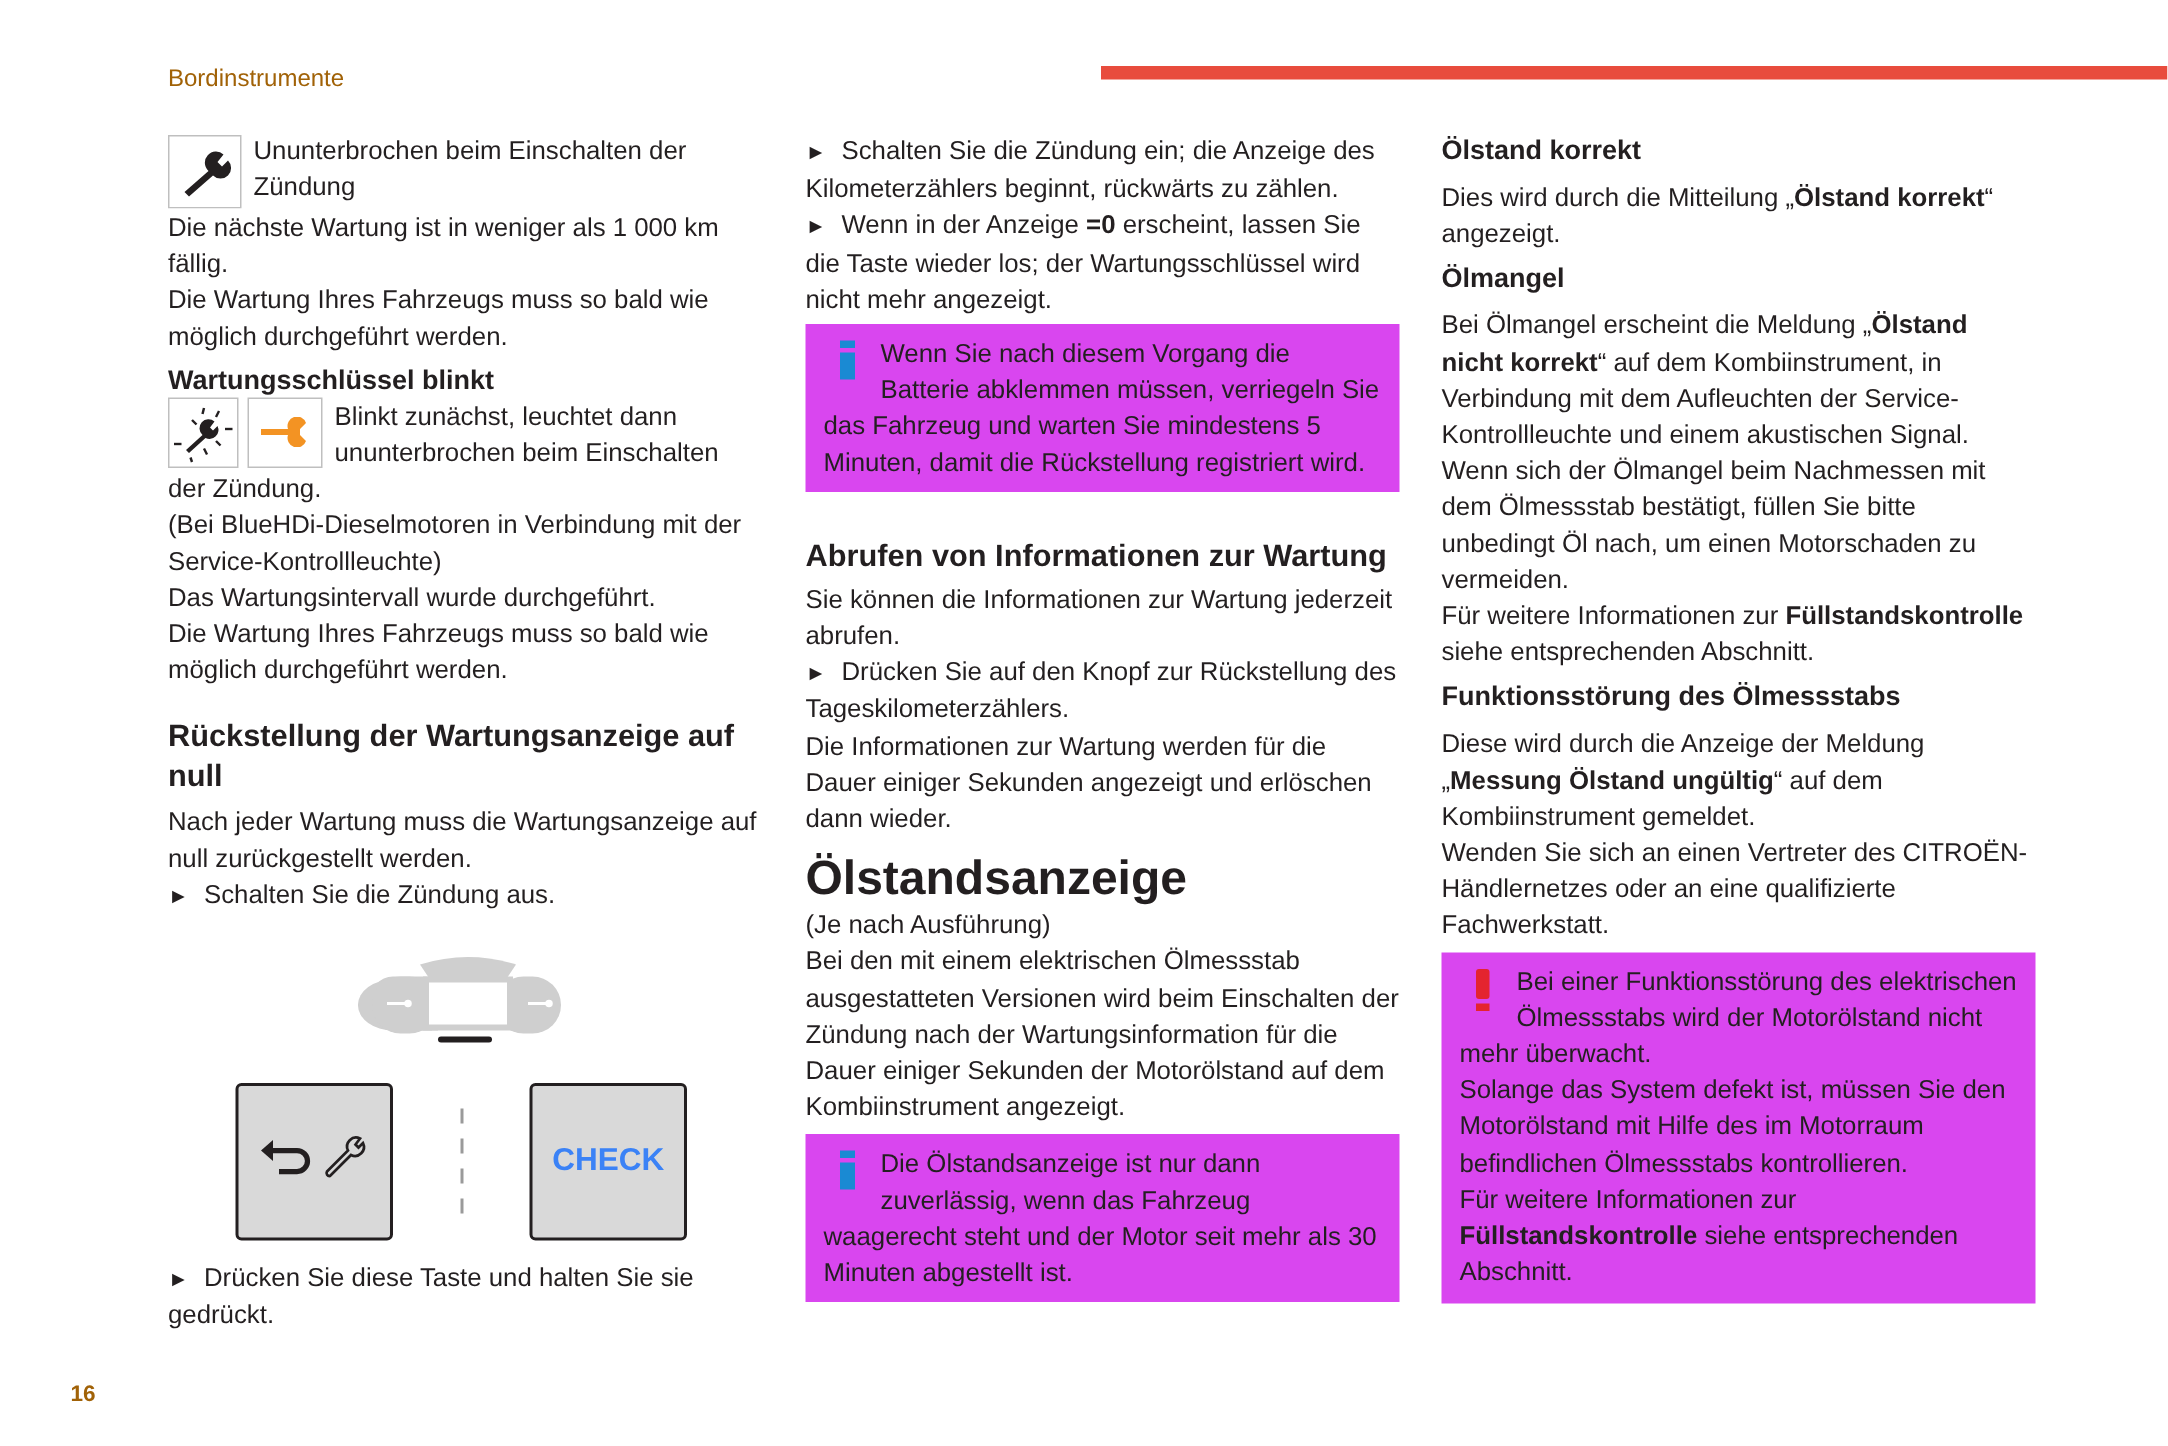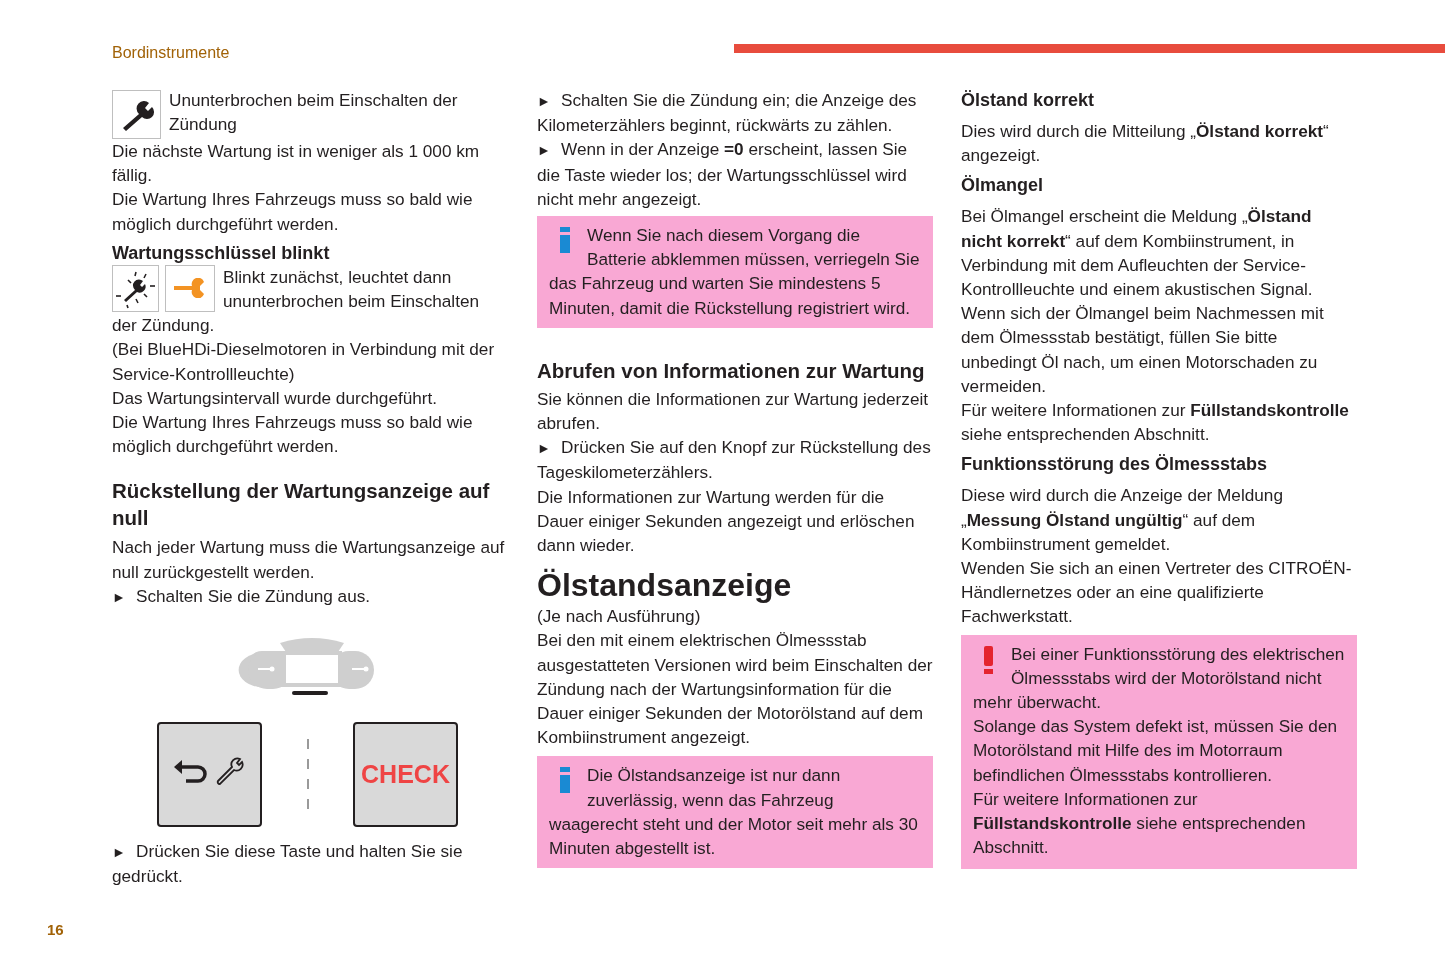--- a/index.html
+++ b/index.html
@@ -17,21 +17,21 @@
   b { font-weight:bold; }
   .h3 { font-weight:bold; font-size:18px; line-height:24px; }
   .h2 { font-weight:bold; font-size:20.5px; line-height:27px; }
   .h1 { font-weight:bold; font-size:32px; line-height:34px; }
   .arrow { display:inline-block; width:24px; font-size:14px; }
   .icon-box { width:47px; height:47px; border:1px solid #bfbfbf; box-sizing:border-box;
               display:flex; align-items:center; justify-content:center; flex:0 0 auto; background:#fff; }
   .icon-float { float:left; margin-right:8px; }
   .icon-float2 { float:left; margin-right:8px; display:flex; gap:6px; }
 
-  .note { background:#f9a8d4; padding:7px 12px 8px 12px; }
+  .note { background:#d946ef; padding:7px 12px 8px 12px; }
   .note-icon { float:left; width:22px; height:48px; margin-right:16px; position:relative; }
   .i-dot { position:absolute; left:11px; top:4px; width:10px; height:5px; background:#1a8ad3; }
   .i-bar { position:absolute; left:11px; top:12px; width:10px; height:18px; background:#1a8ad3; }
   .warn-bar { position:absolute; left:11px; top:4px; width:9px; height:20px; background:#e4242f; border-radius:2px; }
   .warn-dot { position:absolute; left:11px; top:27px; width:9px; height:5px; background:#e4242f; }
 
   .figure { position:relative; height:230px; }
 </style>
 </head>
 <body>
@@ -105,21 +105,21 @@
         <path d="M68 158 H86 A7 7 0 0 1 86 172 H74"></path>
       </g>
       <path d="M62 158 L70 151 V165 Z" fill="#231f20"></path>
       <g fill="none" stroke="#231f20" stroke-width="1.8">
         <path d="M106 172 L120 158 A6 6 0 0 1 128 150 L125 154 L127 156 L130 153 A6 6 0 0 1 122 161 L108 175 A2 2 0 0 1 106 172 Z"></path>
       </g>
       <line x1="196" y1="130" x2="196" y2="200" stroke="#9a9a9a" stroke-width="2" stroke-dasharray="10 10"></line>
       <rect x="242" y="114" width="103" height="103" rx="3" fill="#d9d9d9" stroke="#231f20" stroke-width="2"></rect>
     </svg>
     <div style="position:absolute;left:46px;top:114px;width:103px;height:103px;"></div>
-    <div style="position:absolute;left:242px;top:114px;width:103px;height:103px;display:flex;align-items:center;justify-content:center;font-weight:bold;font-size:25px;color:#ef4444;">CHECK</div>
+    <div style="position:absolute;left:242px;top:114px;width:103px;height:103px;display:flex;align-items:center;justify-content:center;font-weight:bold;font-size:21px;color:#3b82f6;">CHECK</div>
   </div>
 
   <p><span class="arrow">►</span><span>Drücken Sie diese Taste und halten Sie sie gedrückt.</span></p>
 </div>
 
 <div class="col col2">
   <p><span class="arrow">►</span><span>Schalten Sie die Zündung ein; die Anzeige des Kilometerzählers beginnt, rückwärts zu zählen.</span></p>
   <p><span class="arrow">►</span><span>Wenn in der Anzeige </span><b>=0</b><span> erscheint, lassen Sie die Taste wieder los; der Wartungsschlüssel wird nicht mehr angezeigt.</span></p>
 
   <div class="note" style="margin-top:5px;">

